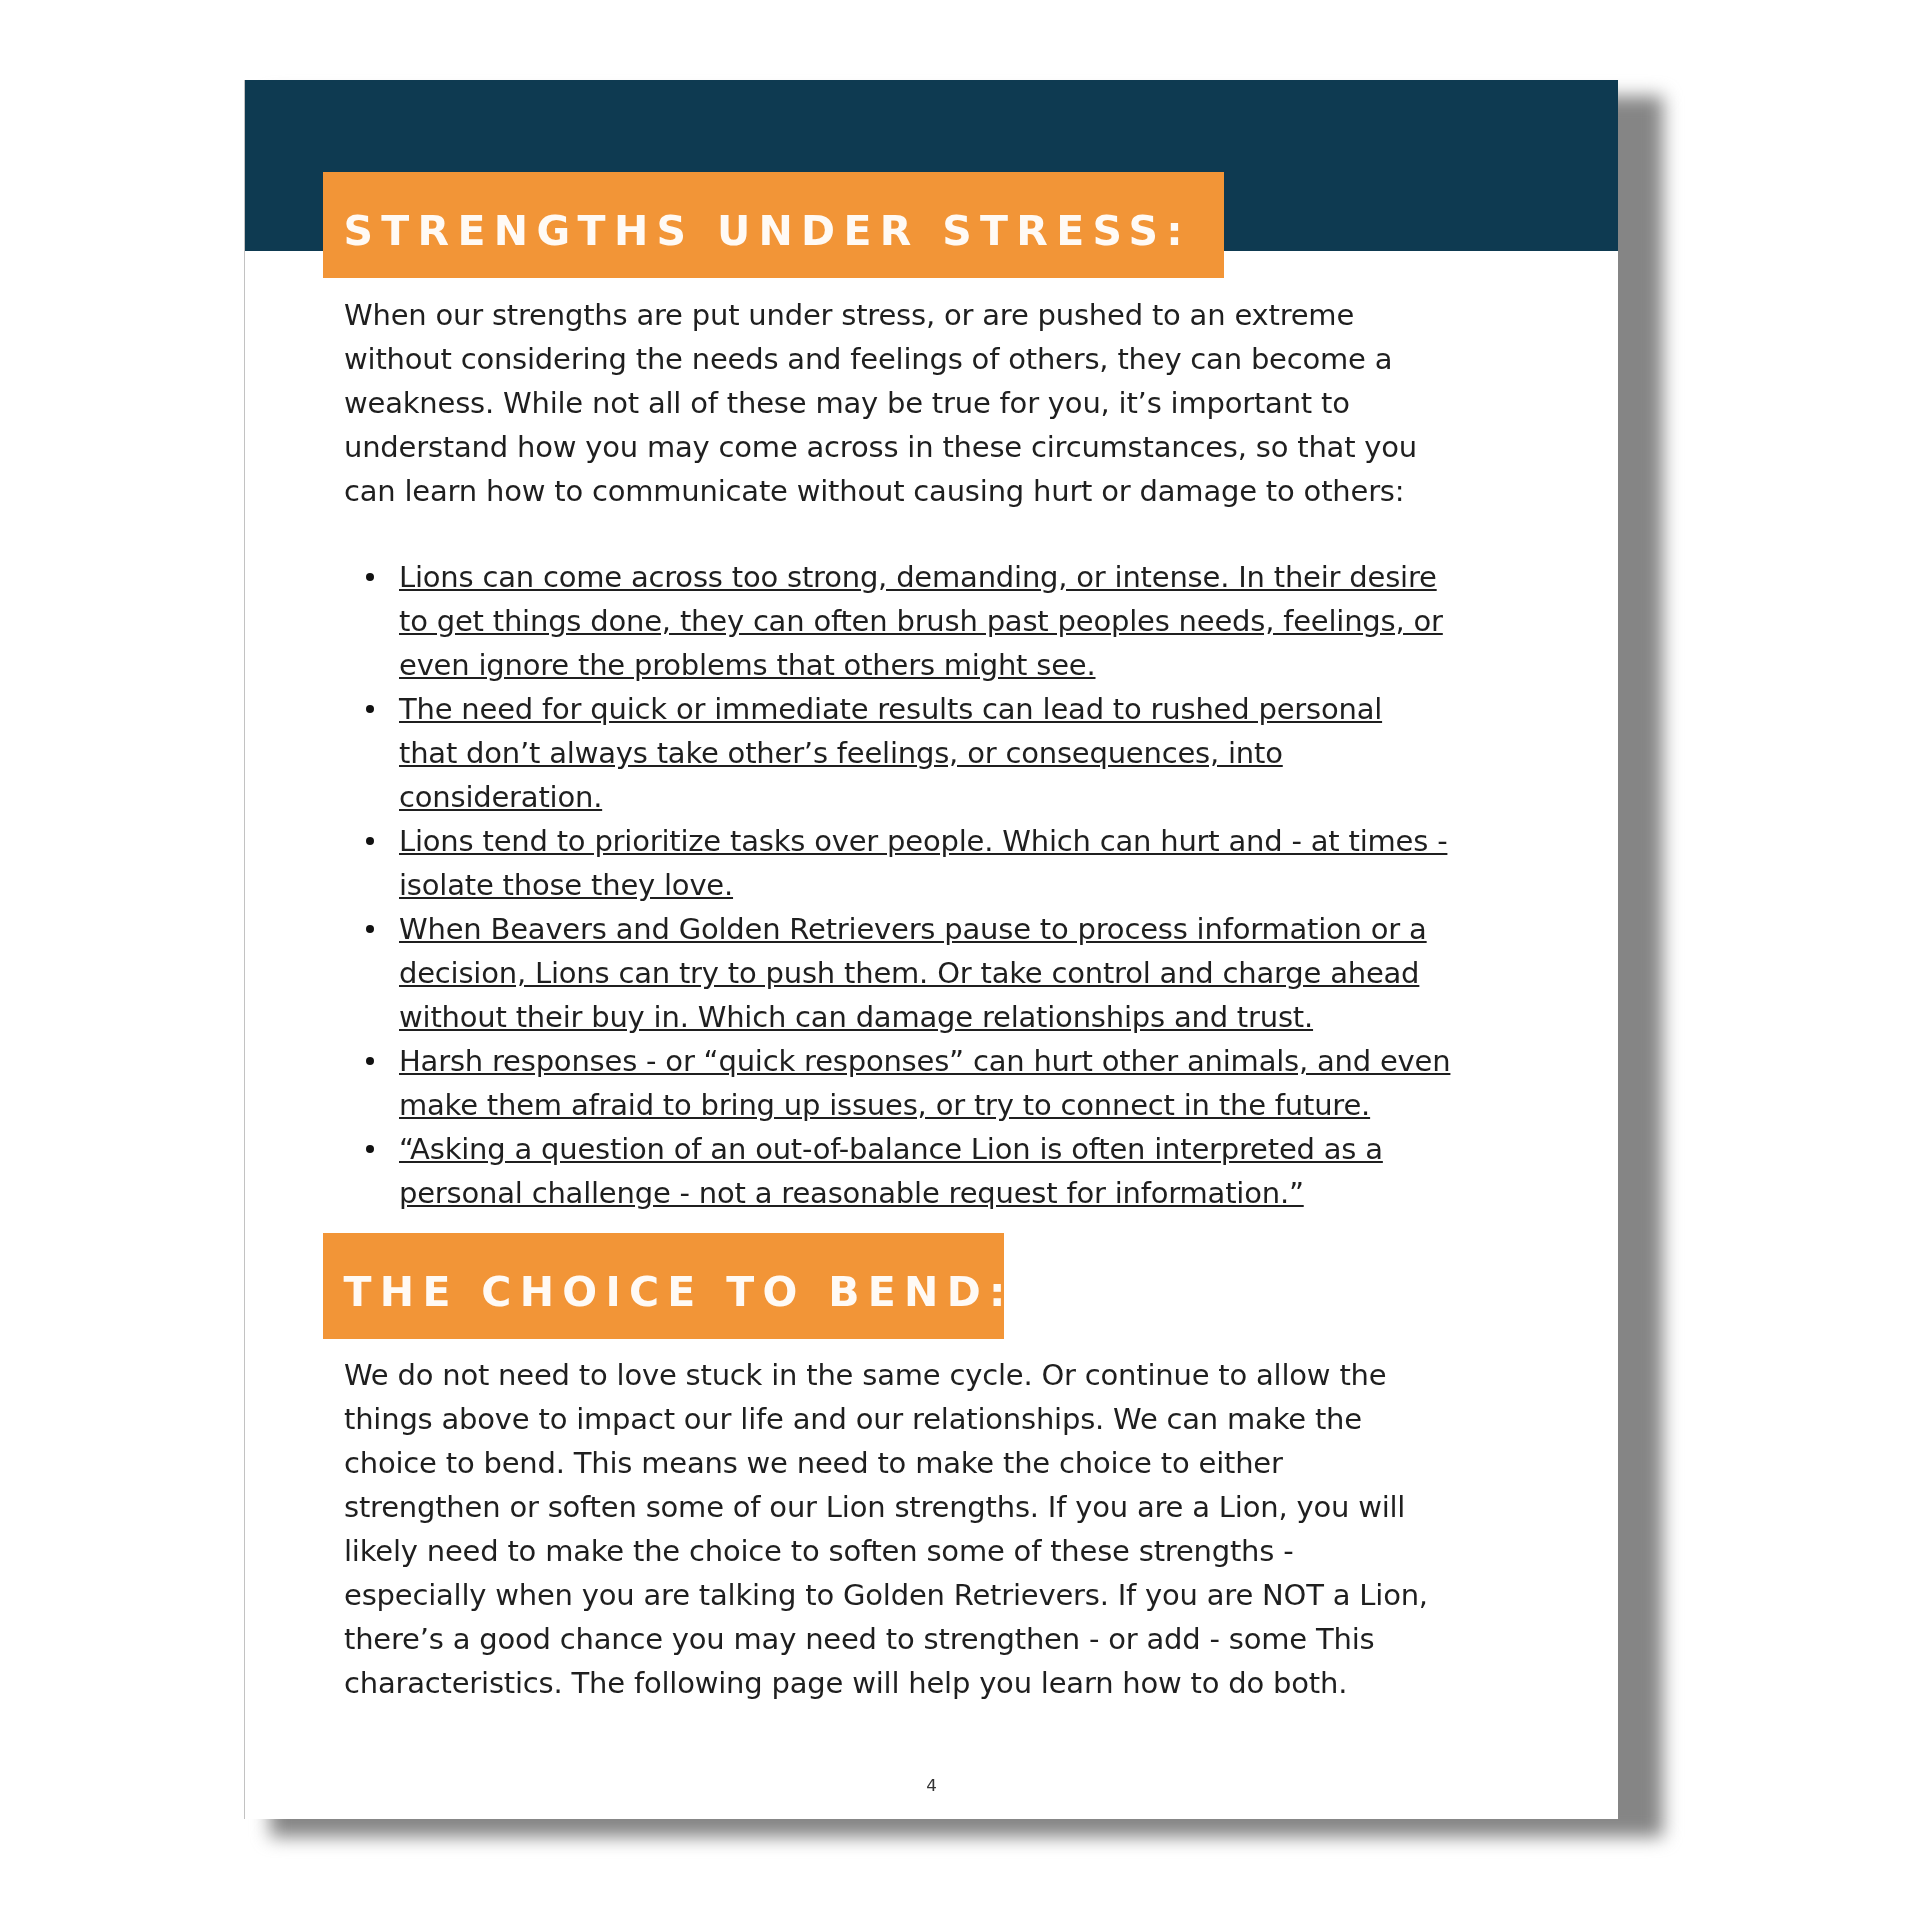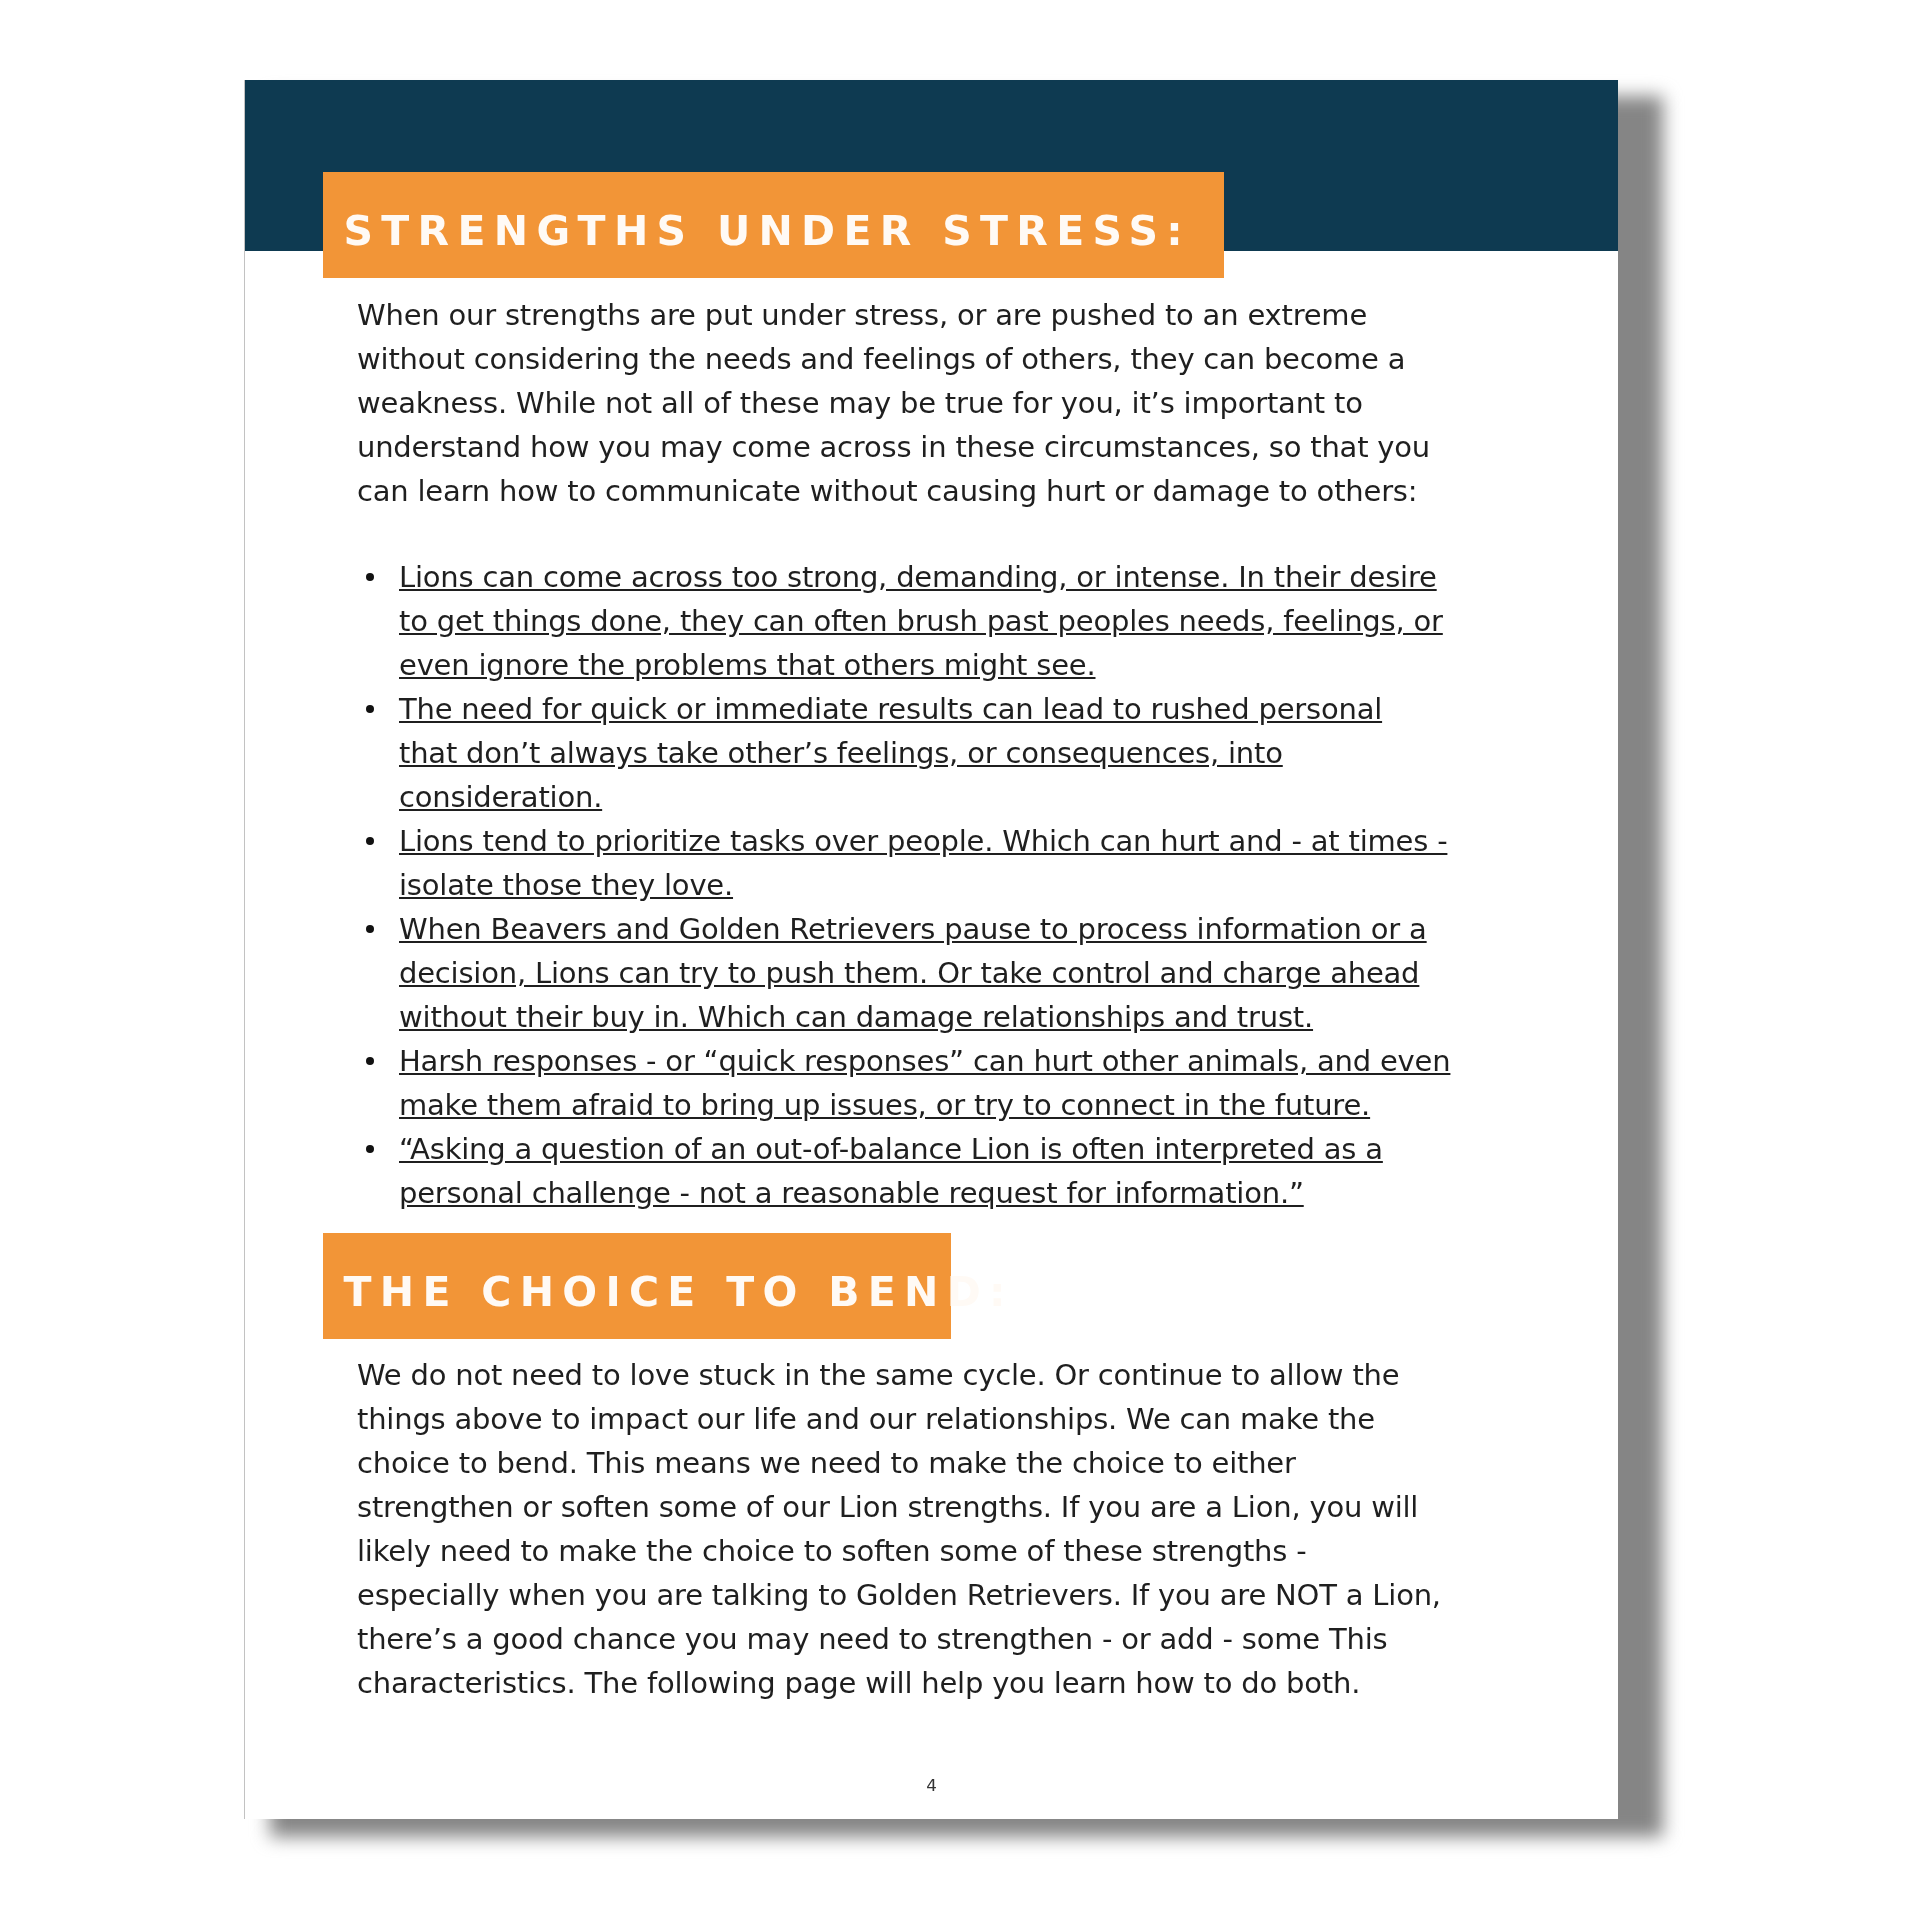--- a/index.html
+++ b/index.html
@@ -20,23 +20,23 @@
   }
   .heading-box {
     position: absolute; left: 78px; background: #f29537; height: 106px;
   }
   .heading-box .heading-text {
     position: absolute; left: 20.5px; top: 37px;
     font-family: "DejaVu Sans", sans-serif; font-weight: bold; color: #fffaf5;
     font-size: 41px; line-height: 45px; letter-spacing: 8.3px; white-space: nowrap;
   }
   #h1 { top: 92px; width: 901px; }
-  #h2 { top: 1153px; width: 628px; }
+  #h2 { top: 1153px; width: 681px; }
   .text-block {
-    position: absolute; left: 112px; color: #1f1f1f;
+    position: absolute; left: 99px; color: #1f1f1f;
     font-size: 29px; line-height: 44px; letter-spacing: -0.2px;
   }
   .line { white-space: nowrap; height: 44px; }
   #p1 { top: 213px; }
   #bullets { top: 475px; left: 105px; }
   .bullet-item { position: relative; padding-left: 49px; text-decoration: underline; }
   .bullet-dot {
     position: absolute; left: 16px; top: 18px; width: 8.3px; height: 8.3px; border-radius: 50%; background: #111;
   }
   #p2 { top: 1273px; }

